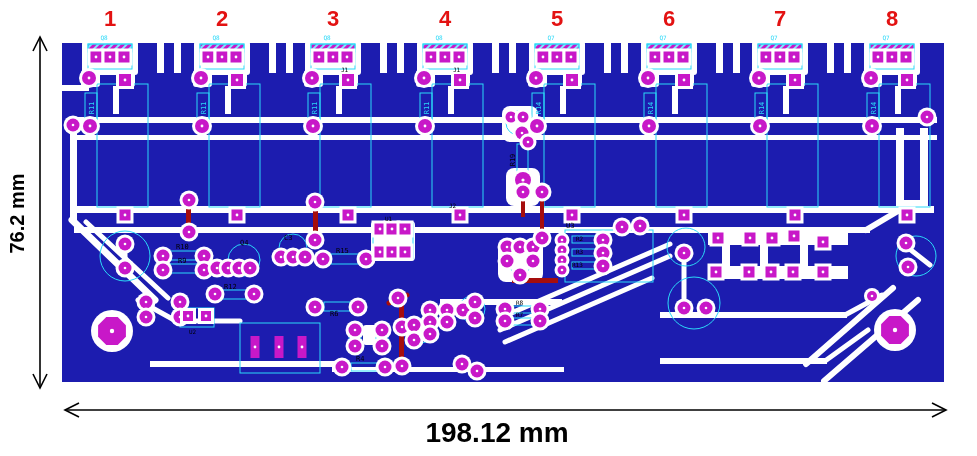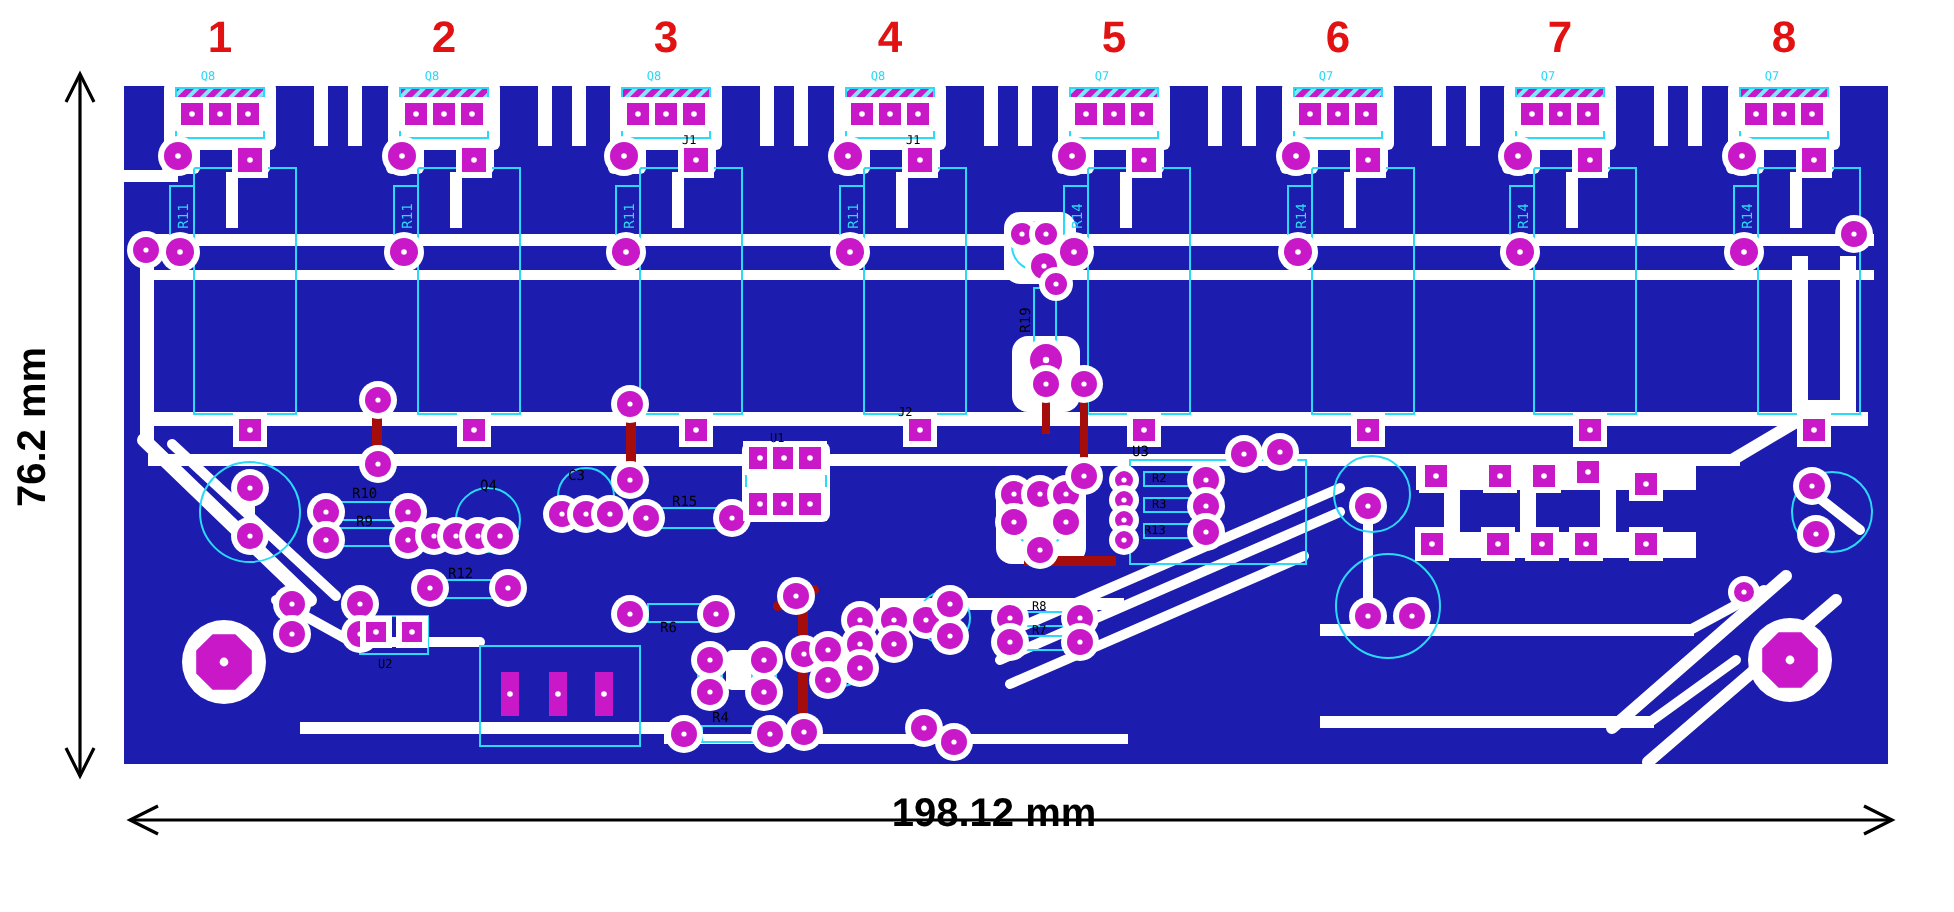--- a/index.html
+++ b/index.html
@@ -3,21 +3,21 @@
 <meta charset="utf-8">
 <style>
   html,body{margin:0;padding:0;background:#ffffff;}
   #canvas{position:relative;width:977px;height:456px;background:#ffffff;overflow:hidden;
           font-family:"Liberation Sans",sans-serif;}
   #board-svg{position:absolute;left:62px;top:28px;}
   .dim-svg{position:absolute;}
   .dim-label{position:absolute;color:#000;font-weight:bold;font-family:"Liberation Sans",sans-serif;
              text-align:center;white-space:nowrap;}
   #height-label{left:-43px;top:202px;width:120px;font-size:20px;transform:rotate(-90deg);}
-  #width-label{left:377px;top:396px;width:240px;font-size:20px;}
+  #width-label{left:377px;top:417px;width:240px;font-size:28px;}
   .channel-number{position:absolute;top:6px;transform:translateX(-50%);font-size:22px;
                   font-weight:bold;font-family:"Liberation Sans",sans-serif;}
   svg text.silk{font-family:"DejaVu Sans Mono",monospace;}
 </style>
 </head>
 <body>
 
 <div id="canvas">
 
   <svg id="board-svg" width="882" height="354" viewBox="62 28 882 354">

